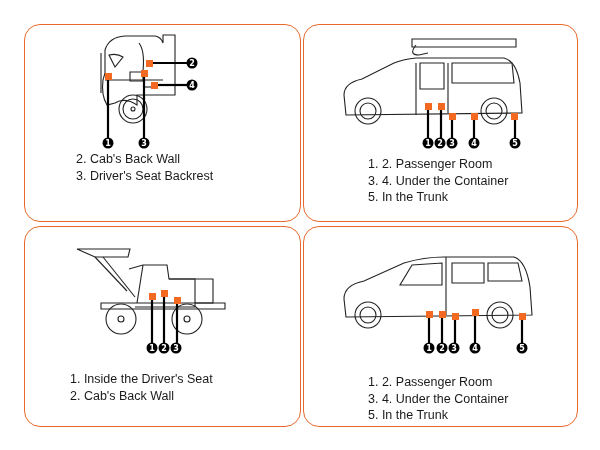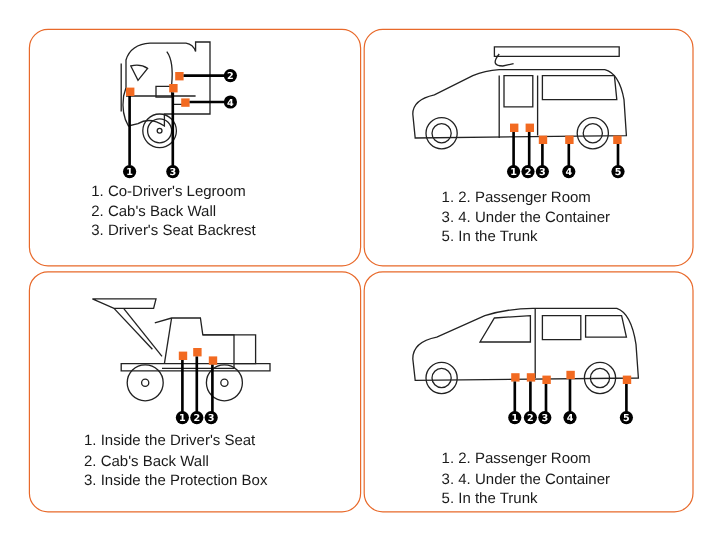--- a/index.html
+++ b/index.html
@@ -56,21 +56,20 @@
     <g>
         <circle class="badge" cx="119" cy="118" r="5.5"></circle>
         <text class="bnum" x="119" y="121">3</text>
       </g>
     <g>
         <circle class="badge" cx="167" cy="60" r="5.5"></circle>
         <text class="bnum" x="167" y="63">4</text>
       </g>
   </svg>
   <div class="labels" style="left:51px; top:126px;">
-    <div>1. Co-Driver's Legroom</div>
     <div>2. Cab's Back Wall</div>
     <div>3. Driver's Seat Backrest</div>
   </div>
 </div>
 
 <div class="panel" id="p2">
   <svg class="art" width="275" height="130">
     <g>
       <path class="ln" d="M108 14 L212 14 L212 22 L108 22 Z"></path>
       <path class="ln" d="M112 20 Q104 30 115 30 L124 28"></path>
@@ -149,24 +148,23 @@
       </g>
     <g>
         <circle class="badge" cx="139" cy="121" r="5.5"></circle>
         <text class="bnum" x="139" y="124">2</text>
       </g>
     <g>
         <circle class="badge" cx="151" cy="121" r="5.5"></circle>
         <text class="bnum" x="151" y="124">3</text>
       </g>
   </svg>
-  <div class="labels" style="left:45px; top:132px;">
+  <div class="labels" style="left:45px; top:144px;">
     <div>1. Inside the Driver's Seat</div>
     <div>2. Cab's Back Wall</div>
-    <div>3. Inside the Protection Box</div>
   </div>
 </div>
 
 <div class="panel" id="p4">
   <svg class="art" width="275" height="135">
     <g>
       <path class="ln" d="M40 72 Q40 58 60 54 L100 36 Q120 30 140 30 L210 30 Q222 34 226 60 L228 88 L42 90 Z"></path>
       <path class="ln" d="M142 30 L142 88"></path>
       <path class="ln" d="M108 38 L138 36 L138 58 L96 58 Z"></path>
       <path class="ln" d="M148 36 L180 36 L180 56 L148 56 Z"></path>

